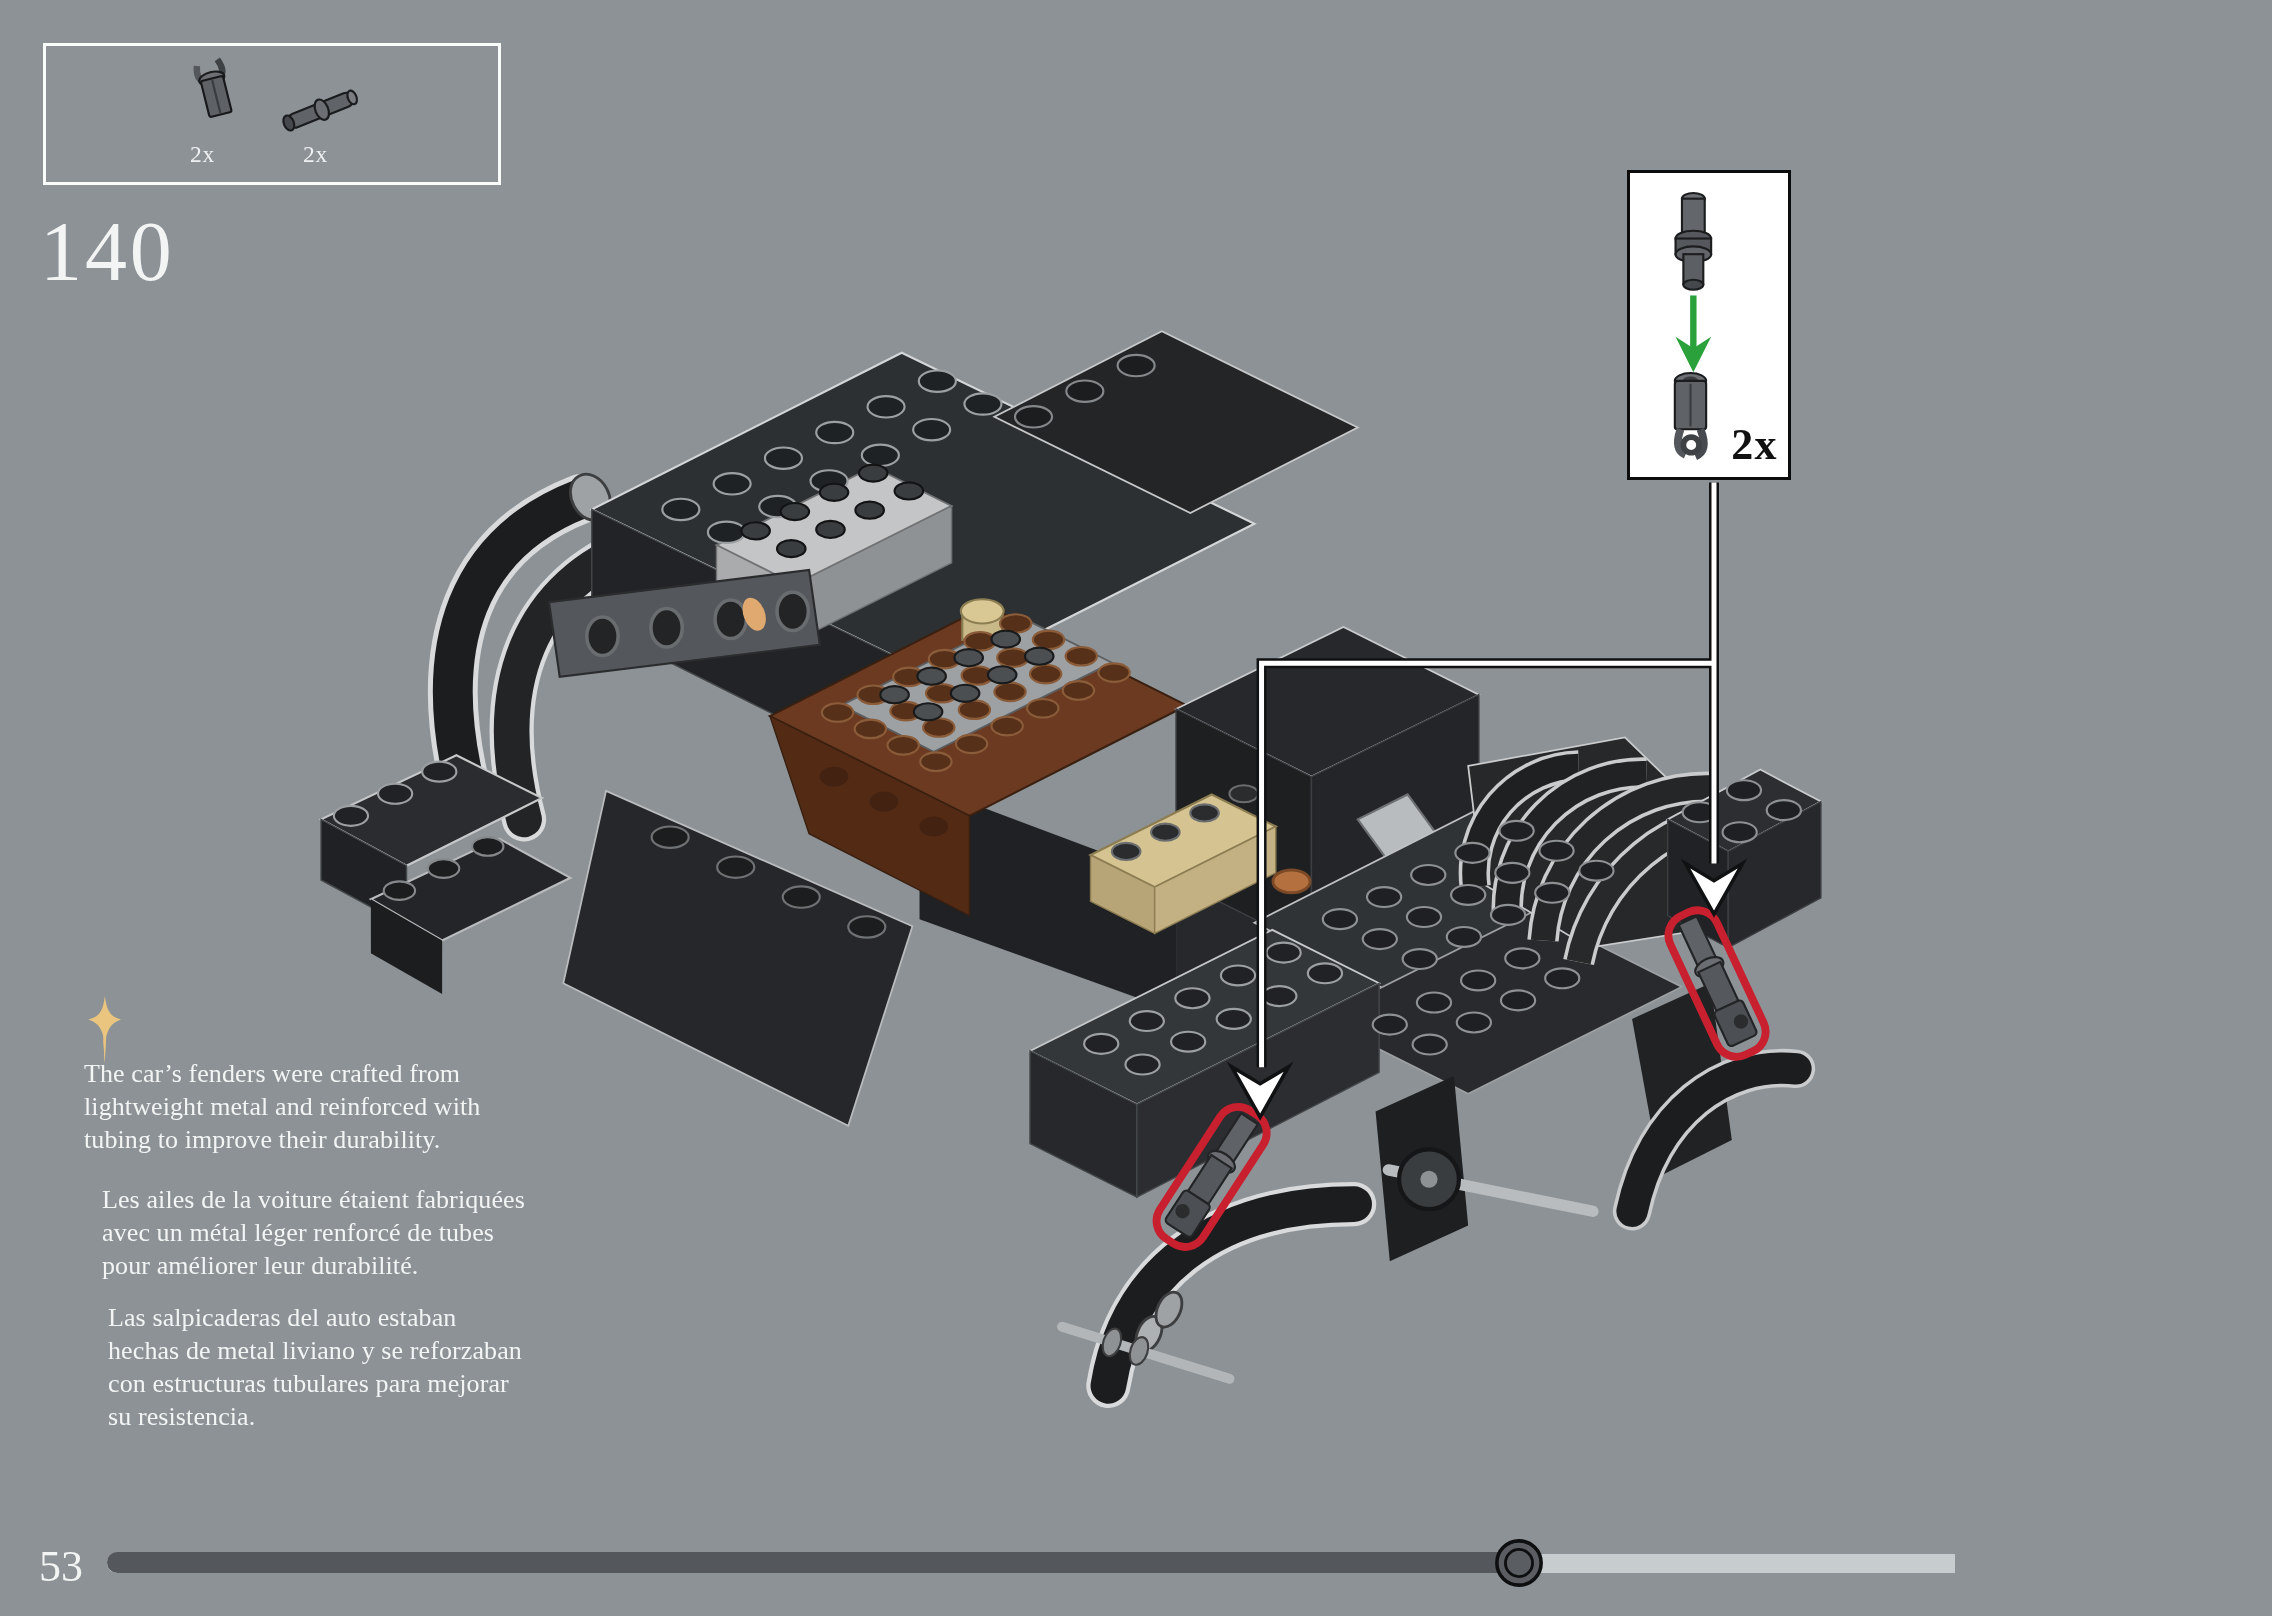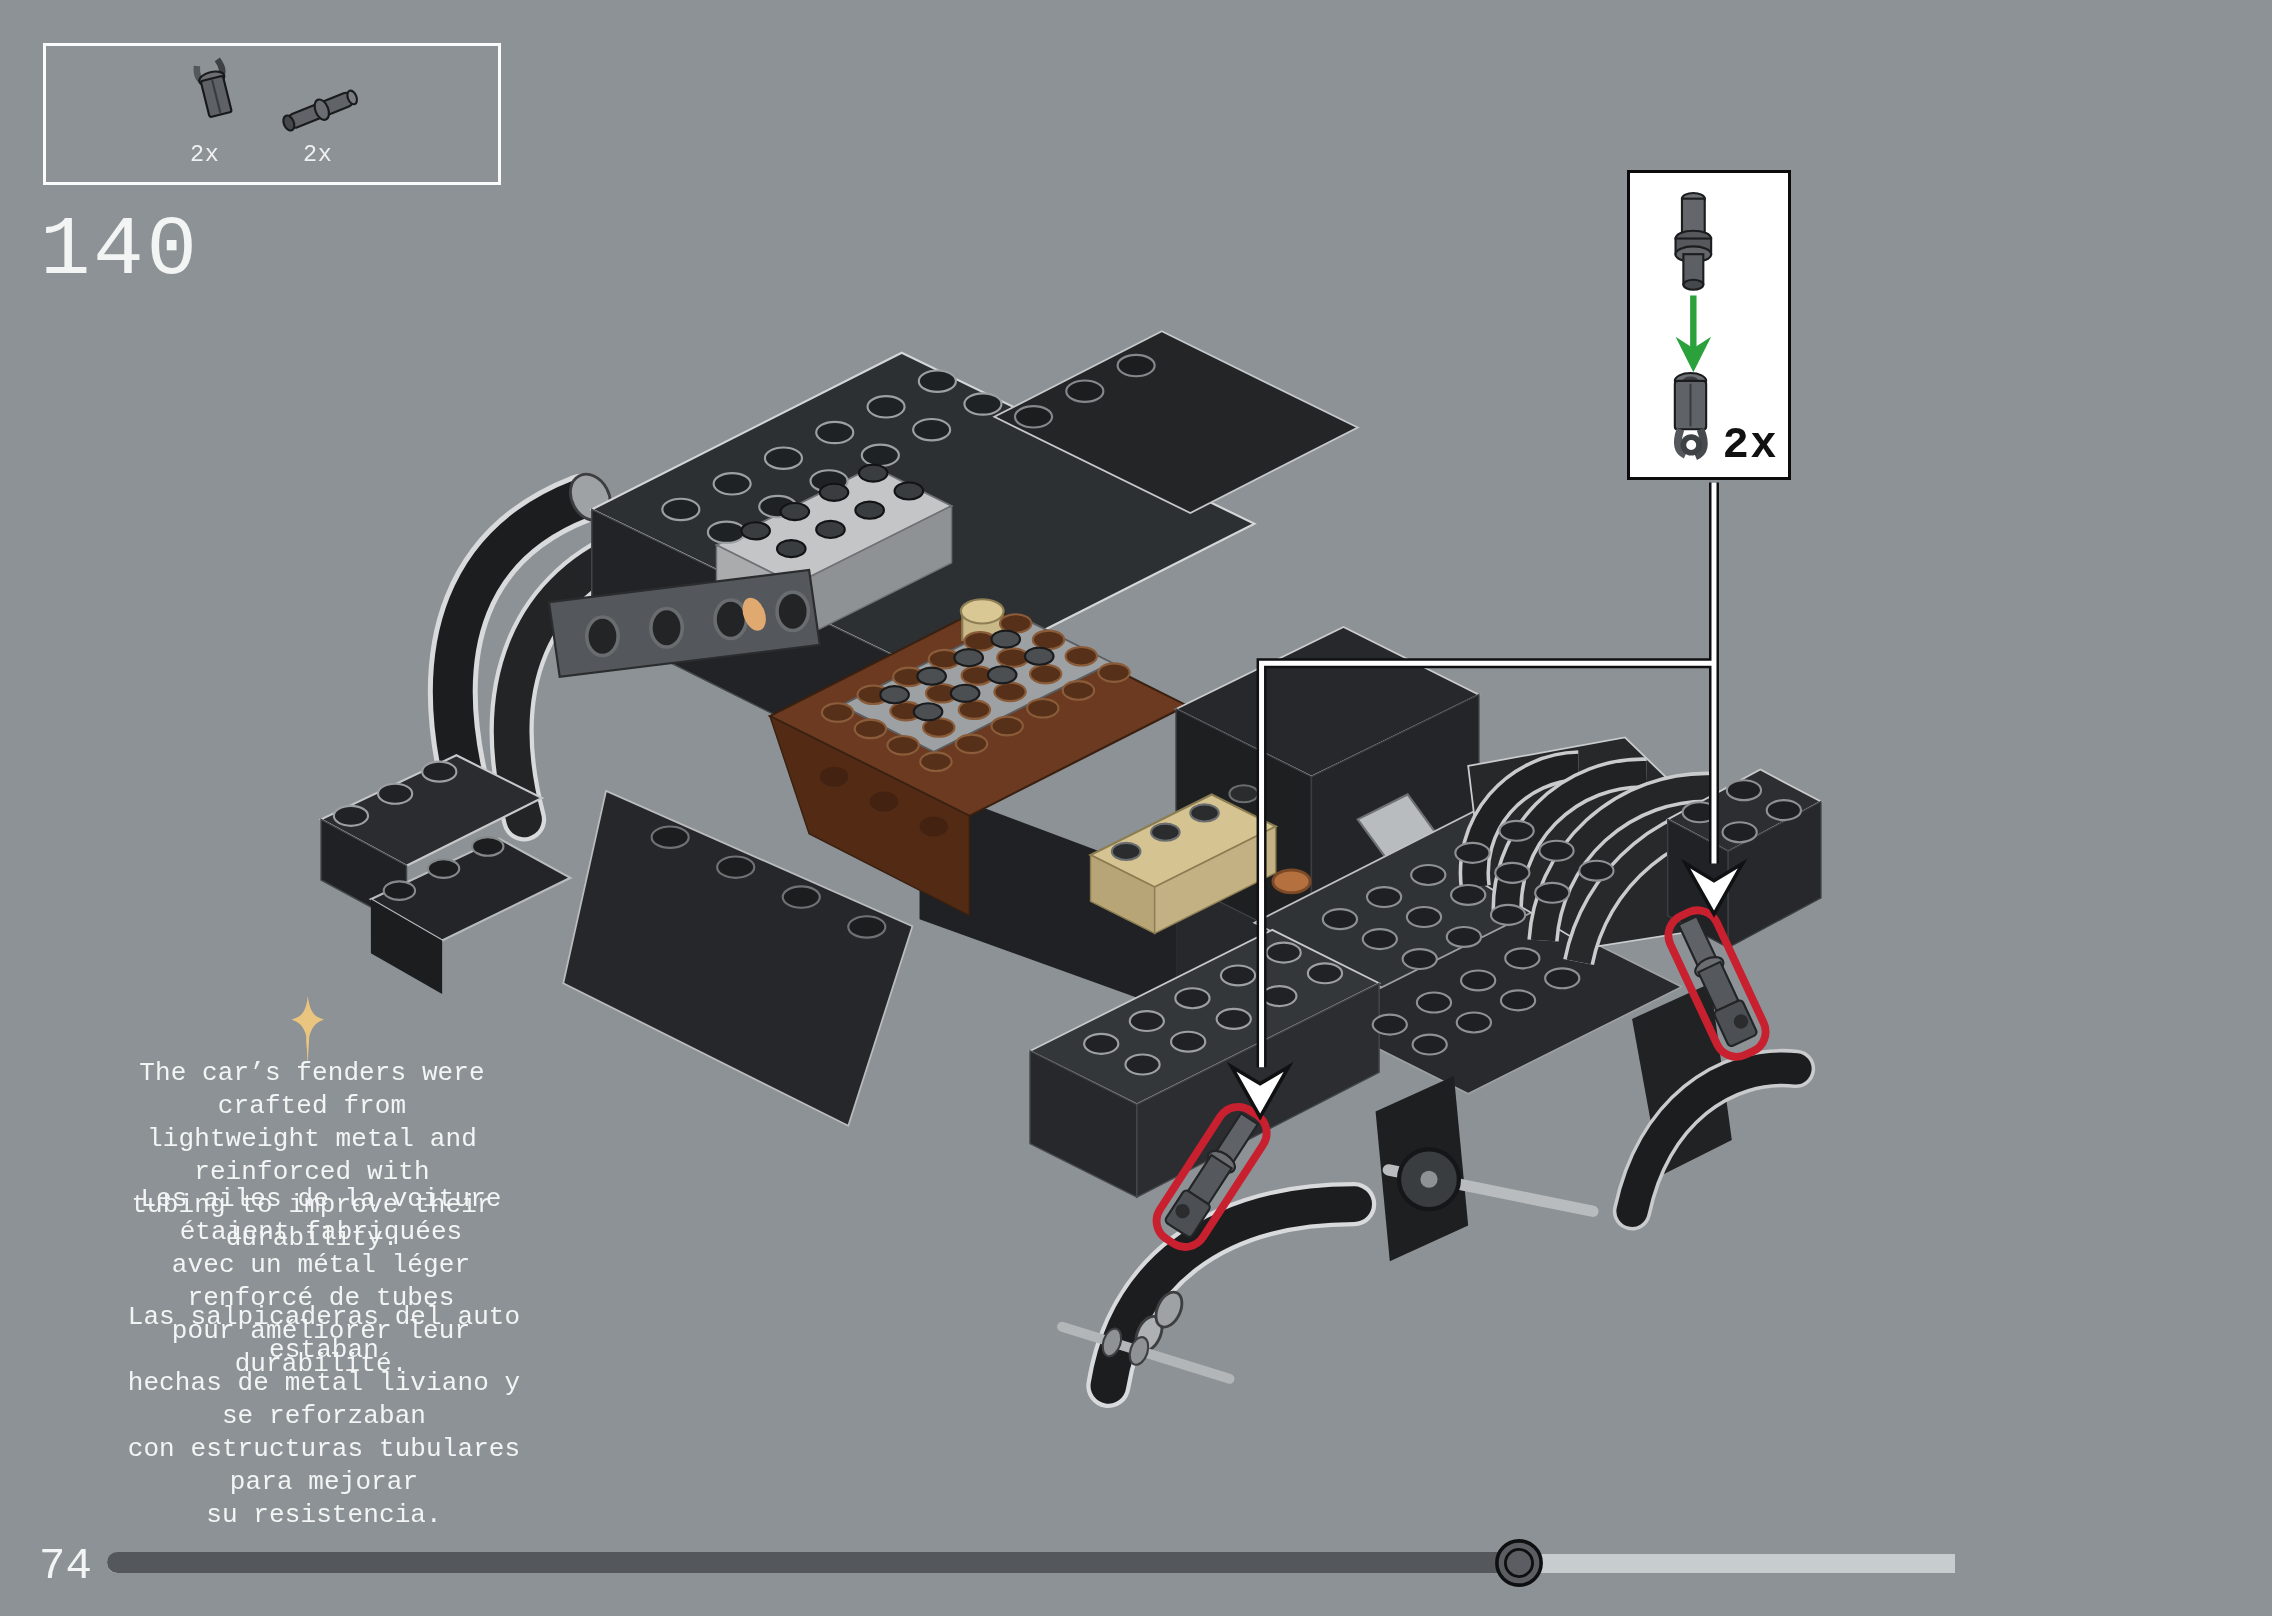--- a/index.html
+++ b/index.html
@@ -1,17 +1,17 @@
 <!DOCTYPE html>
 <html style="font-size:11.4px"><head>
 <meta charset="utf-8">
 <style>
   html,body{margin:0;padding:0;background:#8c9296;}
   #page{position:relative;width:1955px;height:1616px;overflow:hidden;
-        background:#8c9296;font-family:Liberation Mono, monospace;text-align:center;}
+        background:#8c9296;font-family:Liberation Serif, serif;}
   
   .parts-panel{position:absolute;left:43px;top:43px;width:452px;height:136px;
                border:3.6px solid #fafbfb;}
   .part-slot{position:absolute;top:0;height:100%;}
   .part-count{position:absolute;color:#eef0f1;font-size:23.5px;letter-spacing:0.7px;}
   
   .step-number{position:absolute;left:40px;top:203px;color:#f3f5f5;
                font-size:84px;font-weight:400;letter-spacing:2.9px;}
   
   .callout{position:absolute;left:1627px;top:170px;width:158px;height:304px;
@@ -355,21 +355,21 @@
 tubing to improve their durability.</p>
     <p class="note-p note-fr">Les ailes de la voiture étaient fabriquées
 avec un métal léger renforcé de tubes
 pour améliorer leur durabilité.</p>
     <p class="note-p note-es">Las salpicaderas del auto estaban
 hechas de metal liviano y se reforzaban
 con estructuras tubulares para mejorar
 su resistencia.</p>
   </div>
 
-  <div class="page-number">74</div>
+  <div class="page-number">53</div>
   <div class="progress-track"></div>
   <div class="progress-fill"></div>
   <svg class="main-svg" style="left:1489px;top:1533px;" width="60" height="60" viewBox="0 0 84 84">
     <circle cx="42" cy="42" r="31" fill="#5a5e62" stroke="#0e0f10" stroke-width="5"></circle>
     <circle cx="42" cy="42" r="19" fill="#5a5e62" stroke="#0e0f10" stroke-width="4"></circle>
   </svg>
 
 </div>
 
 

